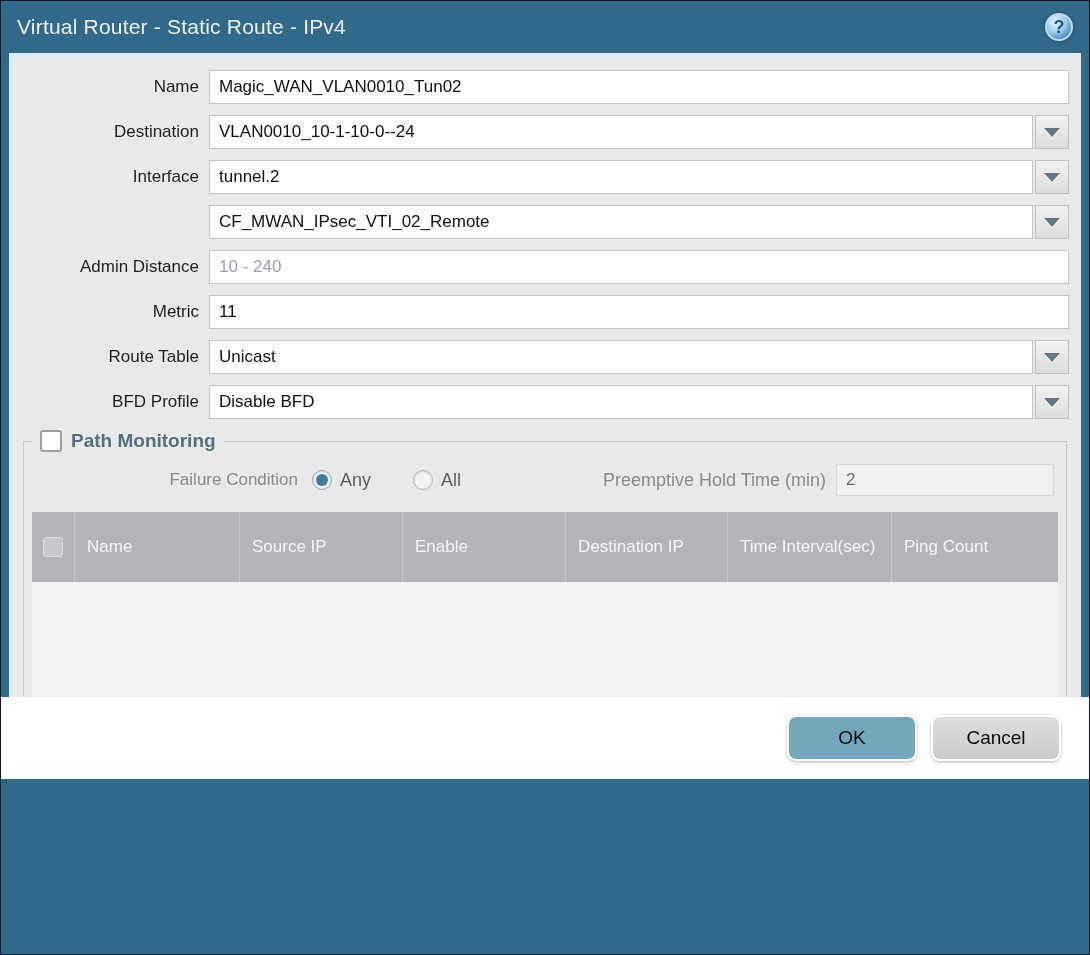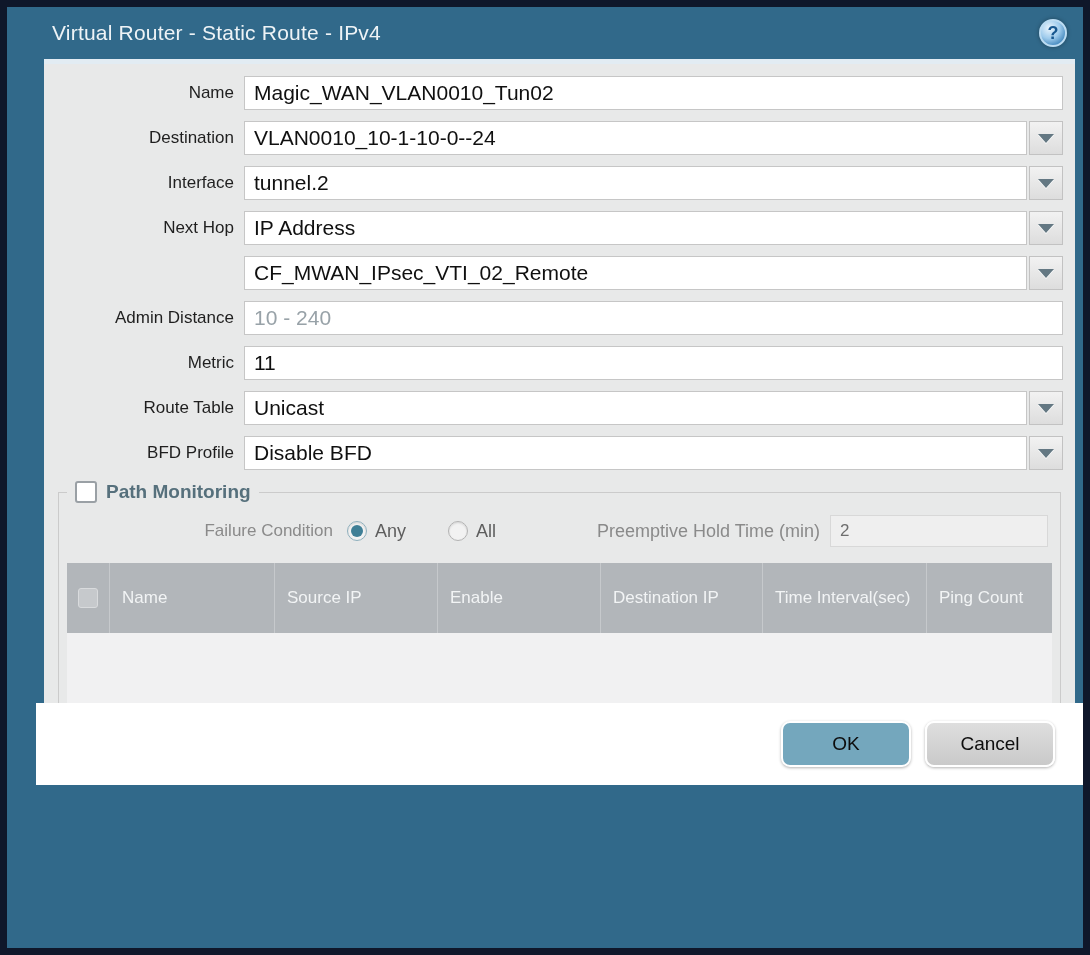--- a/index.html
+++ b/index.html
@@ -1,24 +1,23 @@
 <!DOCTYPE html>
 <html><head>
 <meta charset="utf-8">
 <style>
   html,body{margin:0;padding:0;background:#fff;font-family:"Liberation Sans","DejaVu Sans",sans-serif;}
   *{box-sizing:border-box;}
 
   .window{
     width:1090px;height:955px;
-    border:7px solid #0f172a;
+    border:1px solid #0f172a;
     background:#31698a;
     position:relative;
     overflow:hidden;
-    padding-left:29px;
   }
 
   
   .titlebar{
     height:52px;background:#31698a;
     display:flex;align-items:center;justify-content:space-between;
     padding:0 16px;
   }
   .title{color:#eef3f6;font-size:21px;letter-spacing:.2px;}
   .help{
@@ -40,21 +39,21 @@
 
   
   .frow{display:flex;align-items:center;margin:0 12px 11px 0;}
   .flabel{
     width:200px;text-align:right;padding-right:10px;
     font-size:17px;color:#1f1f1f;white-space:nowrap;flex:none;
   }
   .fctrl{flex:1;display:flex;align-items:stretch;}
   .finput{
     flex:1;height:34px;border:1px solid #c6c6c6;background:#fff;
-    font-family:inherit;font-size:21px;color:#101010;padding:0 9px;outline:none;min-width:0;
+    font-family:inherit;font-size:17px;color:#101010;padding:0 9px;outline:none;min-width:0;
   }
   .finput::placeholder{color:#98a2a8;}
   .ddbtn{
     width:34px;height:34px;margin-left:2px;flex:none;
     background:linear-gradient(#f2f2f2,#dddddd);
     border:1px solid #c2c2c2;
     display:flex;align-items:center;justify-content:center;cursor:pointer;padding:0;
   }
   .tri{
     width:0;height:0;border-left:8px solid transparent;border-right:8px solid transparent;
@@ -171,29 +170,20 @@
     <div class="frow">
       <label class="flabel">Interface</label>
       <div class="fctrl">
         <input class="finput" value="tunnel.2" style="">
         <button class="ddbtn">
             <span class="tri"></span>
           </button>
       </div>
     </div>
 
-    <div class="frow">
-      <label class="flabel">Next Hop</label>
-      <div class="fctrl">
-        <input class="finput" value="IP Address" style="">
-        <button class="ddbtn">
-            <span class="tri"></span>
-          </button>
-      </div>
-    </div>
 
     <div class="frow">
       <label class="flabel"></label>
       <div class="fctrl">
         <input class="finput" value="CF_MWAN_IPsec_VTI_02_Remote" style="">
         <button class="ddbtn">
             <span class="tri"></span>
           </button>
       </div>
     </div>

